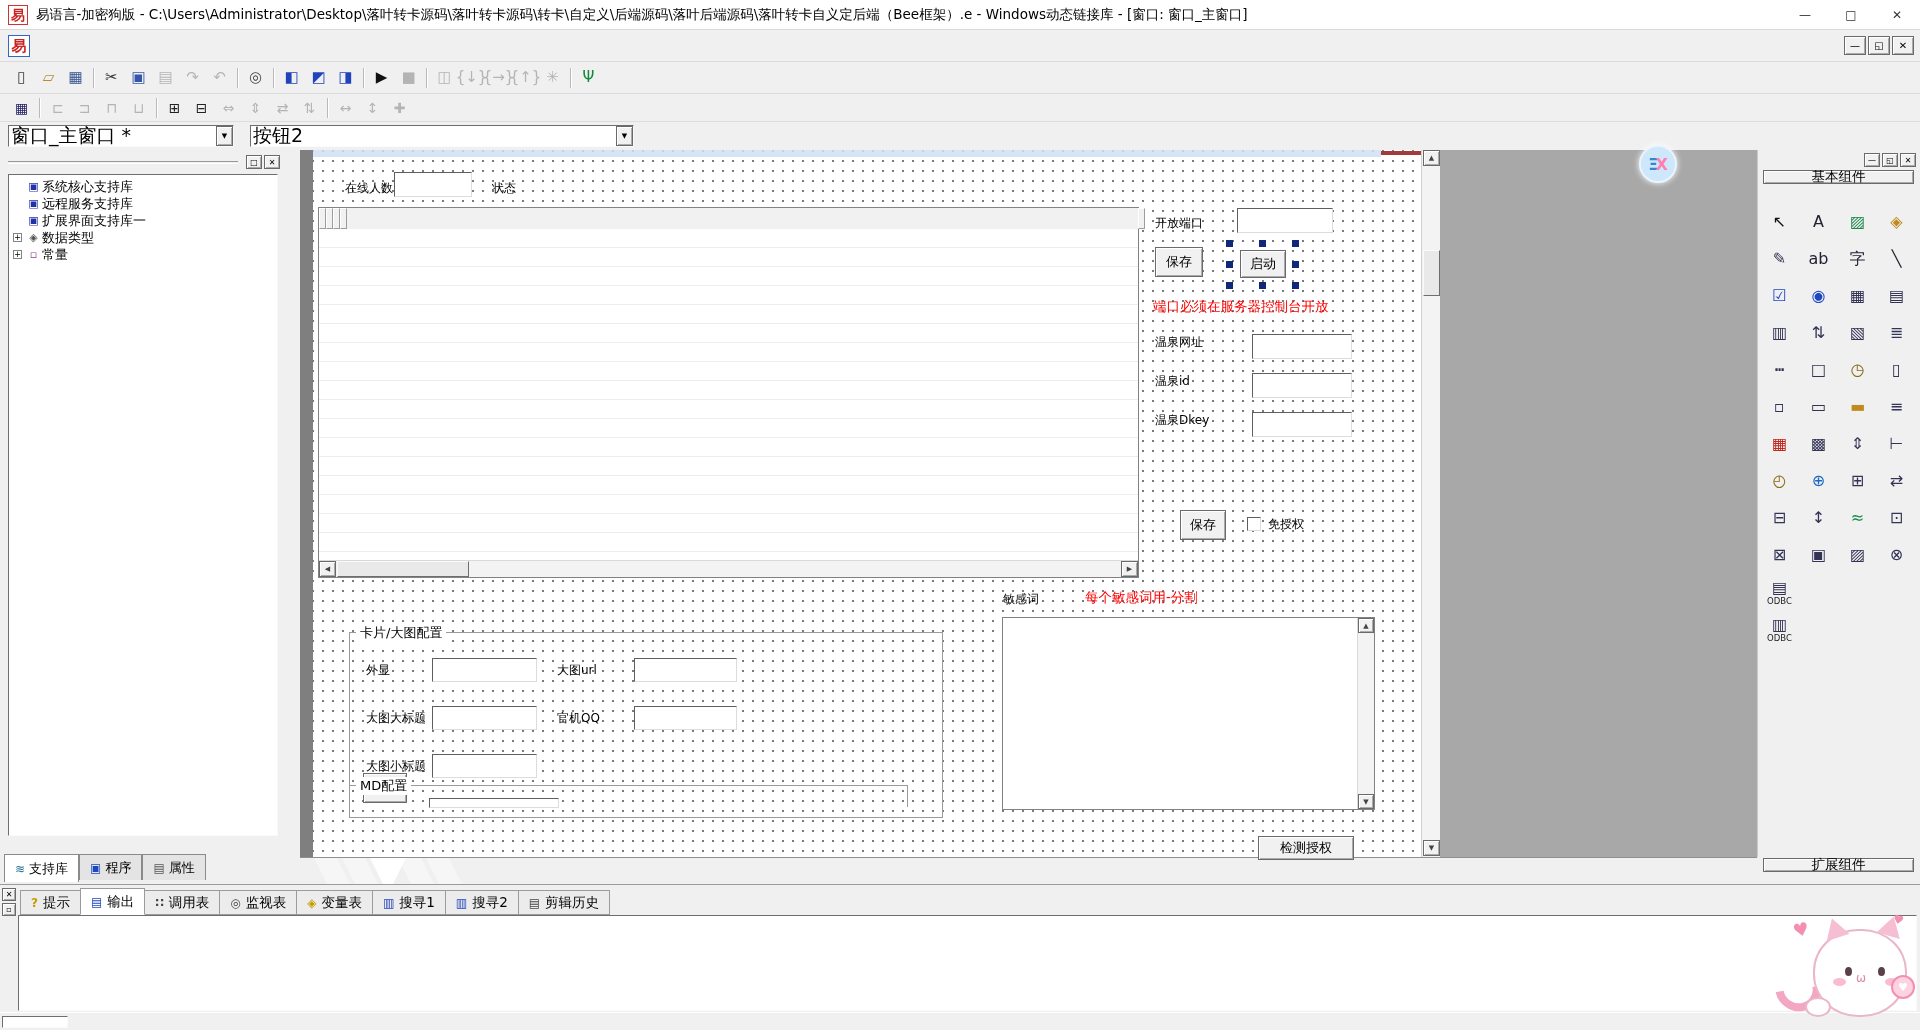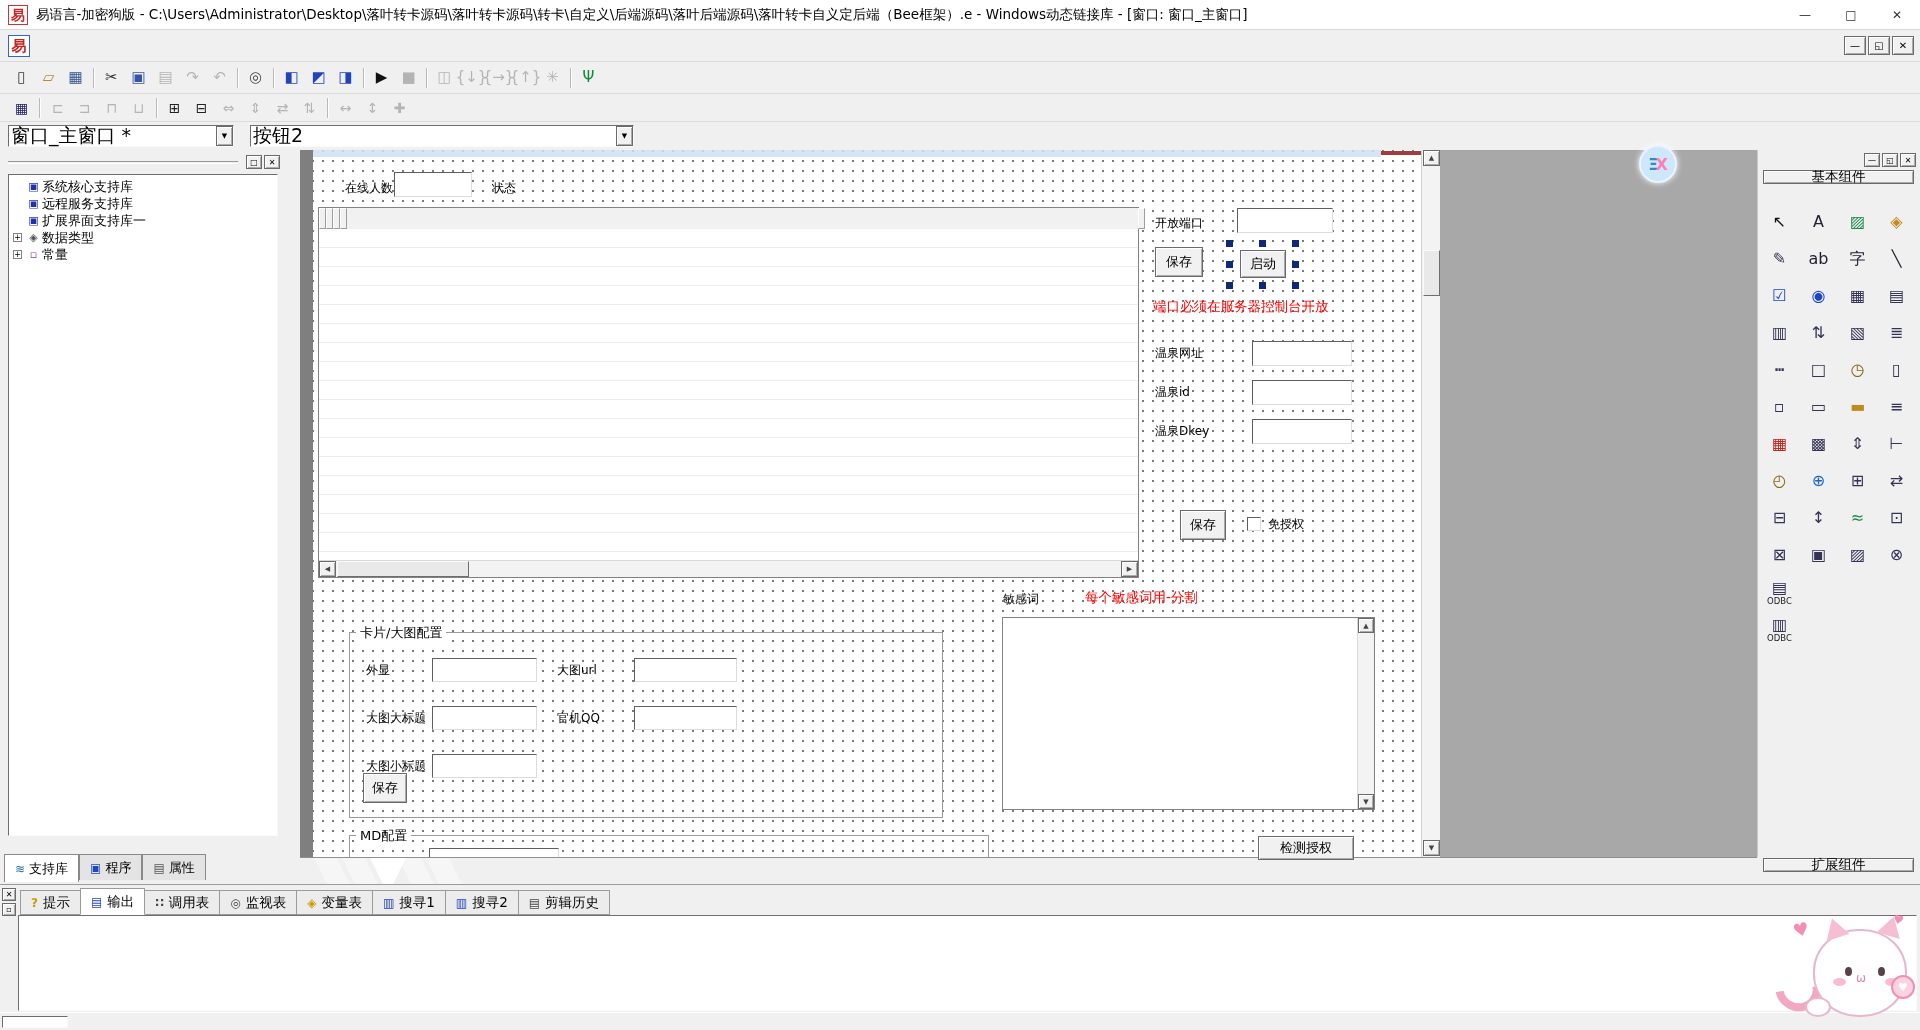--- a/index.html
+++ b/index.html
@@ -72,30 +72,30 @@
   .lv-head{display:flex;height:21px;background:#f1f1f1}
   .th{height:21px;font-size:13px;padding:2px 0 0 5px;background:#f1f1f1;border:1px solid;border-color:#fff #9c9c9c #9c9c9c #fff;overflow:hidden;white-space:nowrap}
   .th.fill{flex:1}
   .lv-body{position:absolute;left:0;top:21px;right:0;bottom:17px;background:repeating-linear-gradient(to bottom,#fff 0 18px,#ededed 18px 19px)}
   .hsb{position:absolute;left:0;bottom:0;width:100%;height:17px;background:#f3f3f3;border-top:1px solid #d9d9d9}
   .sb-thumb{position:absolute;background:#e9e9e9}
   .sel-handles{left:1226px;top:240px;width:73px;height:49px}
   .hnd{position:absolute;width:7px;height:7px;background:#10287a}
   .warn{color:#f00;font-size:13.5px;white-space:nowrap}
   .spring-rows{left:1155px;top:334px;width:220px}
-  .spring-row{display:flex;align-items:center;height:39px}
+  .spring-row{display:flex;align-items:flex-start;height:39px}
   .spring-row .flabel{width:97px}
   .spring-input{width:100px;height:25px;display:inline-block}
   .checkbox{width:14px;height:14px;background:#fff;border:1px solid;border-color:#5f5f5f #dcdcdc #dcdcdc #5f5f5f;display:inline-block}
   .textarea{left:1002px;top:617px;width:373px;height:193px;background:#fff;border:1px solid #828282}
   .ta-sb{position:absolute;right:0;top:0;width:17px;height:100%;background:#f3f3f3;border-left:1px solid #d9d9d9}
   .groupbox{border:1px solid #9a9a9a}
   .gb-title{position:absolute;top:-9px;left:6px;background:#fff;padding:0 4px;font-size:13px;white-space:nowrap}
   .card-group{left:349px;top:632px;width:594px;height:186px}
-  .md-group{left:349px;top:835px;width:640px;height:22px;border-bottom:none}
+  .md-group{left:349px;top:785px;width:559px;height:22px;border-bottom:none}
   .card-col{position:absolute;top:13px}
   .card-row{display:flex;align-items:center;height:48px}
   .card-row .flabel{width:66px}
   .cg-input{height:24px;display:inline-block}
   
   .ftab-strip{left:300px;top:857px;width:1457px;height:27px;background:#f0f0f0;border-top:1px solid #8f8f8f;display:flex;align-items:stretch;padding-left:14px}
   .ftab{display:flex;align-items:center;padding:0 18px;font-size:13.5px;background:#f6f6f6;margin-right:-8px;
         clip-path:polygon(0 0,calc(100% - 13px) 0,100% 100%,13px 100%);
         filter:drop-shadow(1px 0 0 #6e6e6e) drop-shadow(-1px 0 0 #6e6e6e)}
   .ftab.active{background:#fff;font-weight:bold;z-index:2;clip-path:polygon(0 0,100% 0,calc(100% - 13px) 100%,13px 100%)}

